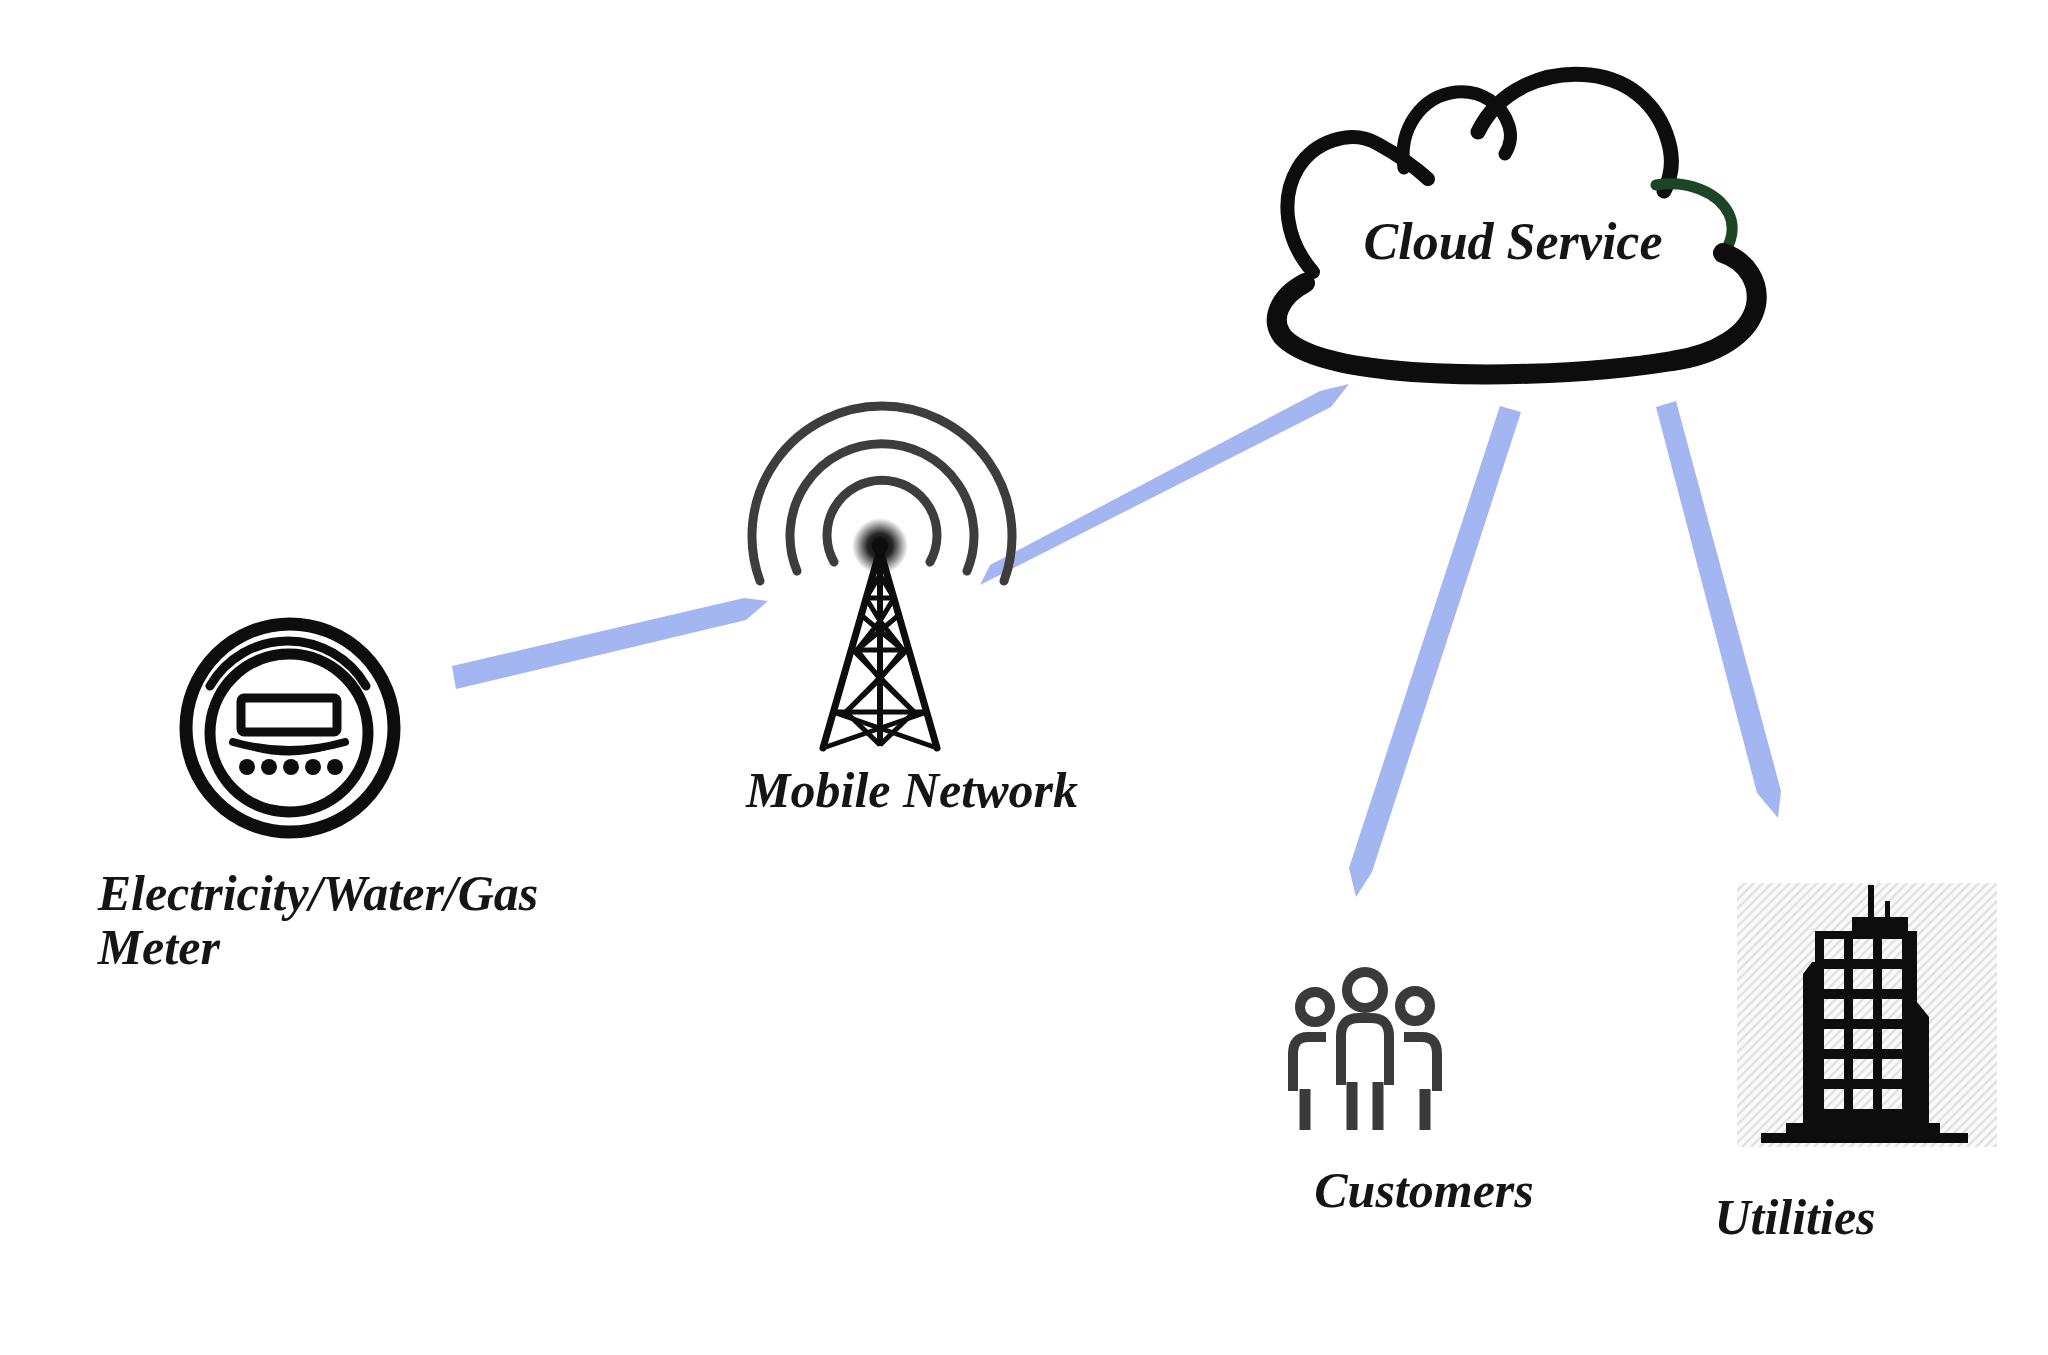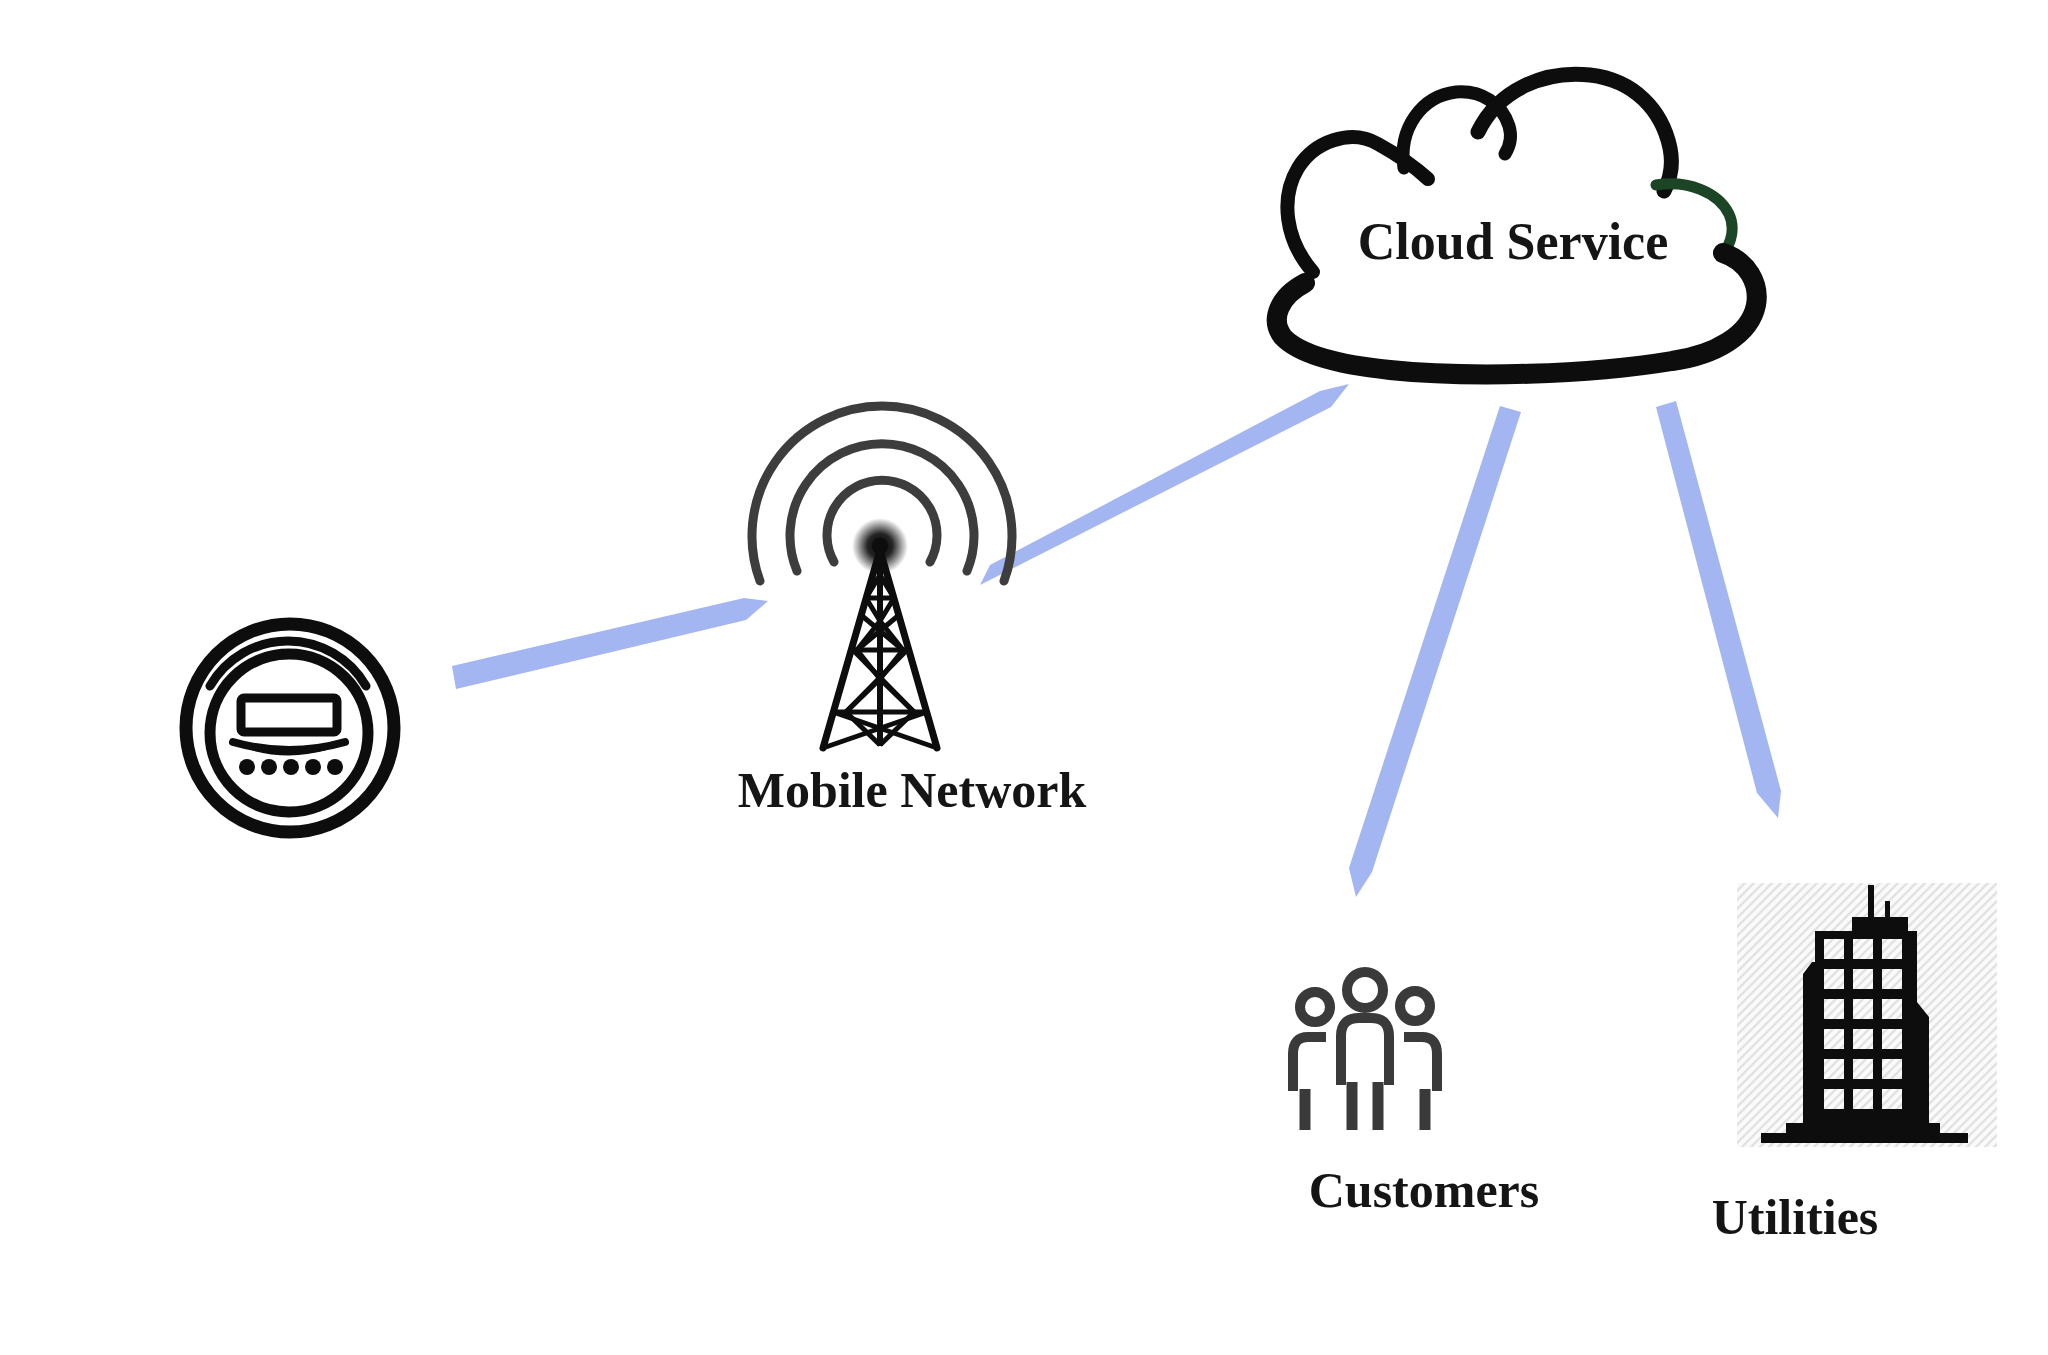--- a/index.html
+++ b/index.html
@@ -22,20 +22,21 @@
   .green-stroke { fill: none; stroke: var(--cloud-edge-green, #1c4526); }
   .connector    { fill: var(--connector, #a3b6f1); stroke: none; }
   .hatch-line   { stroke: var(--hatch-gray, #e2e2e2); stroke-width: 2.4; fill: none; }
   .hatch-bg     { fill: var(--hatch-bg, #fafafa); }
 
   
   .lbl {
     position: absolute;
     transform: translateX(-50%);
     color: var(--label-color, #151515);
+    font-style: italic;
     font-weight: bold;
     font-size: 50px;
     line-height: 54px;
     white-space: nowrap;
   }
   .lbl-meter     { left: 318px;  top: 866px;  }
   .lbl-mobile    { left: 912px;  top: 763px;  }
   .lbl-cloud     { left: 1513px; top: 210px; font-size: 52px; line-height: 63px; }
   .lbl-customers { left: 1424px; top: 1163px; }
   .lbl-utilities { left: 1795px; top: 1190px; }
@@ -135,20 +136,24 @@
            M 1824 969 h 20 v 20 h -20 Z M 1853 969 h 20 v 20 h -20 Z M 1882 969 h 20 v 20 h -20 Z
            M 1824 999 h 20 v 20 h -20 Z M 1853 999 h 20 v 20 h -20 Z M 1882 999 h 20 v 20 h -20 Z
            M 1824 1029 h 20 v 20 h -20 Z M 1853 1029 h 20 v 20 h -20 Z M 1882 1029 h 20 v 20 h -20 Z
            M 1824 1059 h 20 v 20 h -20 Z M 1853 1059 h 20 v 20 h -20 Z M 1882 1059 h 20 v 20 h -20 Z
            M 1824 1089 h 20 v 20 h -20 Z M 1853 1089 h 20 v 20 h -20 Z M 1882 1089 h 20 v 20 h -20 Z"></path>
       <rect class="ink-fill" x="1786" y="1123" width="154" height="10"></rect>
       <rect class="ink-fill" x="1761" y="1133" width="207" height="10"></rect>
     </g>
   </svg>
 
+  <div class="lbl lbl-meter">
+    <div>Electricity/Water/Gas</div>
+    <div>Meter</div>
+  </div>
 
   <div class="lbl lbl-mobile">
     <div>Mobile Network</div>
   </div>
 
   <div class="lbl lbl-cloud">
     <div>Cloud Service</div>
   </div>
 
   <div class="lbl lbl-customers">

